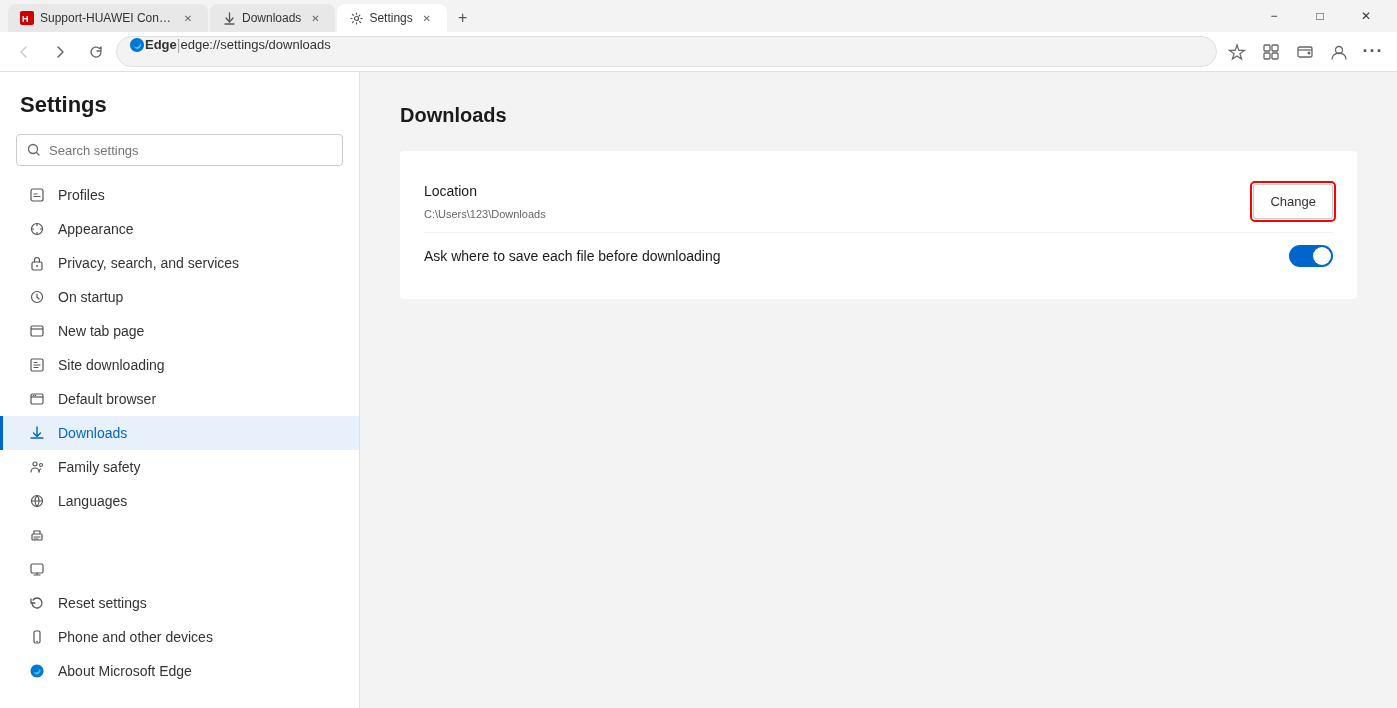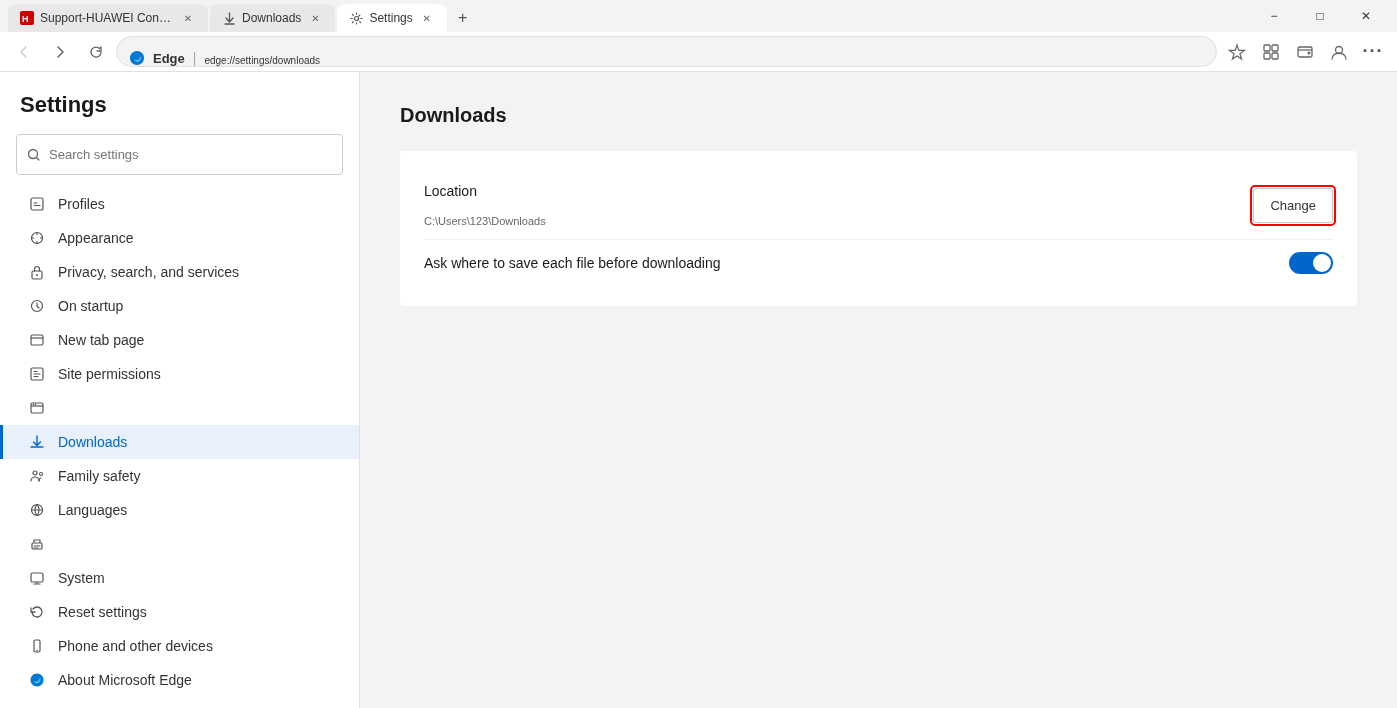--- a/index.html
+++ b/index.html
@@ -110,47 +110,46 @@
       align-items: center;
       justify-content: center;
       cursor: pointer;
       color: #666;
       font-size: 14px;
     }
     .nav-btn.disabled { color: #ccc; cursor: default; }
     .address-bar-container {
       flex: 1;
       display: flex;
-      align-items: flex-end;
+      align-items: flex-start;
       height: 31px;
       background: #f3f3f3;
       border-radius: 16px;
       padding: 0 12px;
-      gap: 8px;
       border: 1px solid #e0e0e0;
     }
     .address-bar-icon {
       width: 16px;
       height: 16px;
       display: flex;
       align-items: center;
       justify-content: center;
       font-size: 12px;
     }
     .address-bar-edge-text {
       font-size: 13px;
       font-weight: 600;
       color: #333;
     }
     .address-bar-separator {
       color: #aaa;
       font-size: 14px;
     }
     .address-bar-url {
-      font-size: 10px;
+      font-size: 13px;
       color: #333;
       flex: 1;
     }
     .toolbar-right {
       display: flex;
       align-items: center;
       gap: 2px;
     }
     .toolbar-icon-btn {
       width: 32px;
@@ -187,21 +186,21 @@
       padding: 0 20px 16px 20px;
     }
     .search-box {
       display: flex;
       align-items: center;
       margin: 0 16px 12px 16px;
       background: #fff;
       border: 1px solid #ccc;
       border-radius: 4px;
       padding: 0 10px;
-      height: 41px;
+      height: 32px;
       gap: 8px;
     }
     .search-box input {
       border: none;
       outline: none;
       font-size: 13px;
       color: #333;
       flex: 1;
       background: transparent;
     }
@@ -266,21 +265,21 @@
       margin-bottom: 16px;
     }
     .setting-row {
       display: flex;
       align-items: center;
       justify-content: space-between;
       padding: 12px 0;
       border-bottom: 1px solid #f0f0f0;
     }
     .setting-row:last-child { border-bottom: none; }
-    .setting-row-left { display: flex; flex-direction: column; gap: 16px; }
+    .setting-row-left { display: flex; flex-direction: column; gap: 9px; }
     .setting-label {
       font-size: 14px;
       font-weight: 500;
       color: #1a1a1a;
     }
     .setting-value {
       font-size: 11px;
       color: #666;
     }
     .change-btn {
@@ -491,32 +490,33 @@
       <span class="nav-item-label">New tab page</span>
     </div>
 
     <div class="nav-item">
       <span class="nav-item-icon">
         <svg width="16" height="16" viewBox="0 0 16 16" fill="none">
             <rect x="2" y="2" width="12" height="12" rx="1.5" stroke="#555" stroke-width="1.2"></rect>
             <path d="M5 8h6M5 5.5h3M5 10.5h4" stroke="#555" stroke-width="1.2" stroke-linecap="round"></path>
           </svg>
       </span>
-      <span class="nav-item-label">Site permissions</span>
+      <span class="nav-item-label">Site downloading</span>
     </div>
 
     <div class="nav-item">
       <span class="nav-item-icon">
         <svg width="16" height="16" viewBox="0 0 16 16" fill="none">
             <rect x="2" y="3" width="12" height="10" rx="1.5" stroke="#555" stroke-width="1.2"></rect>
             <path d="M2 6h12" stroke="#555" stroke-width="1.2"></path>
             <circle cx="4.5" cy="4.5" r=".8" fill="#555"></circle>
             <circle cx="6.5" cy="4.5" r=".8" fill="#555"></circle>
           </svg>
       </span>
+      <span class="nav-item-label">Default browser</span>
     </div>
 
     <div class="nav-item active">
       <span class="nav-item-icon">
         <svg width="16" height="16" viewBox="0 0 16 16" fill="none">
             <path d="M8 2v9M4.5 8L8 11.5 11.5 8" stroke="#0066cc" stroke-width="1.4" stroke-linecap="round" stroke-linejoin="round"></path>
             <path d="M2 13h12" stroke="#0066cc" stroke-width="1.4" stroke-linecap="round"></path>
           </svg>
       </span>
       <span class="nav-item-label">Downloads</span>
@@ -555,21 +555,20 @@
       </span>
     </div>
 
     <div class="nav-item">
       <span class="nav-item-icon">
         <svg width="16" height="16" viewBox="0 0 16 16" fill="none">
             <rect x="2" y="3" width="12" height="9" rx="1.5" stroke="#555" stroke-width="1.2"></rect>
             <path d="M5 14h6M8 12v2" stroke="#555" stroke-width="1.2" stroke-linecap="round"></path>
           </svg>
       </span>
-      <span class="nav-item-label">System</span>
     </div>
 
     <div class="nav-item">
       <span class="nav-item-icon">
         <svg width="16" height="16" viewBox="0 0 16 16" fill="none">
             <path d="M3 8a5 5 0 1 0 1-3" stroke="#555" stroke-width="1.3" stroke-linecap="round"></path>
             <path d="M2 4v4h4" stroke="#555" stroke-width="1.3" stroke-linecap="round" stroke-linejoin="round"></path>
           </svg>
       </span>
       <span class="nav-item-label">Reset settings</span>

